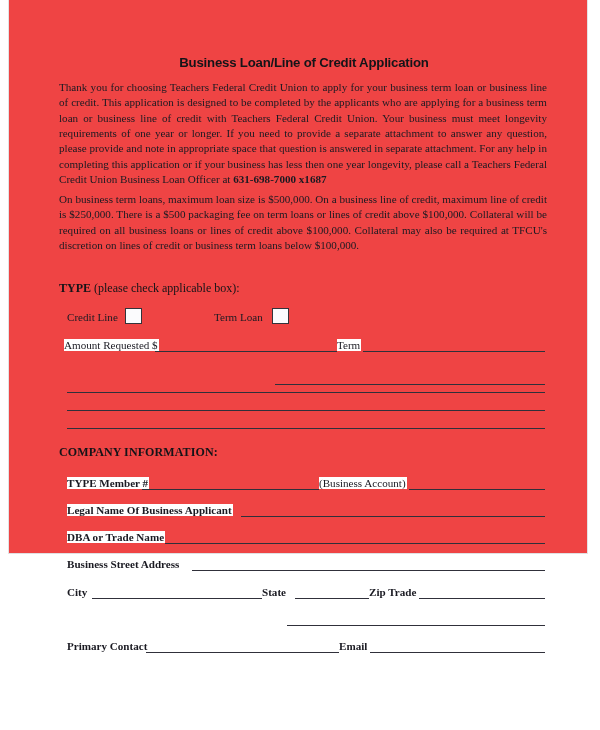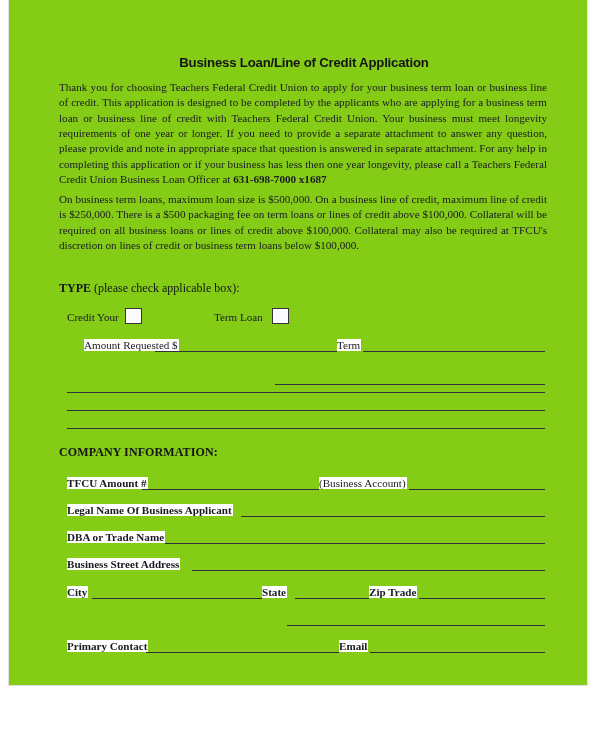--- a/index.html
+++ b/index.html
@@ -15,22 +15,22 @@
     color: #1a1a22;
     overflow: hidden;
   }
 
   
   #page-sheet {
     position: absolute;
     left: 8px;
     top: 0px;
     width: 580px;
-    height: 686px;
-    background: #84cc16;
+    height: 554px;
+    background: #ef4444;
     border-left: 1px solid #e3e3e5;
     border-right: 1px solid #e3e3e5;
     border-bottom: 1px solid #e0e0e2;
     box-sizing: border-box;
   }
 
   #page-inner {
     position: absolute;
     left: 50px;          
     top: 0;
@@ -166,45 +166,45 @@
 
     <div class="doc-title" id="doc-title">Business Loan/Line of Credit Application</div>
 
     <div class="para" id="para-intro"><span>Thank you for choosing Teachers Federal Credit Union to apply for your business term loan or business line of credit. This application is designed to be completed by the applicants who are applying for a business term loan or business line of credit with Teachers Federal Credit Union. Your business must meet longevity requirements of one year or longer. If you need to provide a separate attachment to answer any question, please provide and note in appropriate space that question is answered in separate attachment. For any help in completing this application or if your business has less then one year longevity, please call a Teachers Federal Credit Union Business Loan Officer at </span><b>631-698-7000 x1687</b></div>
 
     <div class="para" id="para-terms">On business term loans, maximum loan size is $500,000. On a business line of credit, maximum line of credit is $250,000. There is a $500 packaging fee on term loans or lines of credit above $100,000. Collateral will be required on all business loans or lines of credit above $100,000. Collateral may also be required at TFCU's discretion on lines of credit or business term loans below $100,000.</div>
 
     <div class="section-head" id="type-heading"><span class="hd-strong">TYPE</span><span class="hd-normal"> (please check applicable box):</span></div>
 
     <div id="checkbox-row">
-      <span class="cb-label" id="label-credit-line">Credit Your</span>
+      <span class="cb-label" id="label-credit-line">Credit Line</span>
       <span class="checkbox" id="checkbox-credit-line"></span>
       <span class="cb-label" id="label-term-loan">Term Loan</span>
       <span class="checkbox" id="checkbox-term-loan"></span>
     </div>
 
     <div class="field-row" id="row-amount">
-      <span class="fld" style="left:25px;">Amount Requested $</span>
+      <span class="fld" style="left:5px;">Amount Requested $</span>
       <span class="rule" style="left:96px; width:182px;"></span>
       <span class="fld" style="left:278px;">Term</span>
       <span class="rule" style="left:304px; width:182px;"></span>
     </div>
 
     <div class="field-row" id="row-purpose">
       <span class="rule" style="left:216px; width:270px;"></span>
     </div>
 
     <span class="blank-rule" id="blank-1"></span>
     <span class="blank-rule" id="blank-2"></span>
     <span class="blank-rule" id="blank-3"></span>
 
     <div class="section-head" id="company-heading">COMPANY INFORMATION:</div>
 
     <div class="field-row" id="row-member">
-      <span class="fld bold" style="left:8px;">TFCU Amount #</span>
+      <span class="fld bold" style="left:8px;">TYPE Member #</span>
       <span class="rule" style="left:83px; width:177px;"></span>
       <span class="fld" style="left:260px;">(Business Account)</span>
       <span class="rule" style="left:350px; width:136px;"></span>
     </div>
 
     <div class="field-row" id="row-legal">
       <span class="fld bold" style="left:8px;">Legal Name Of Business Applicant</span>
       <span class="rule" style="left:182px; width:304px;"></span>
     </div>
 

